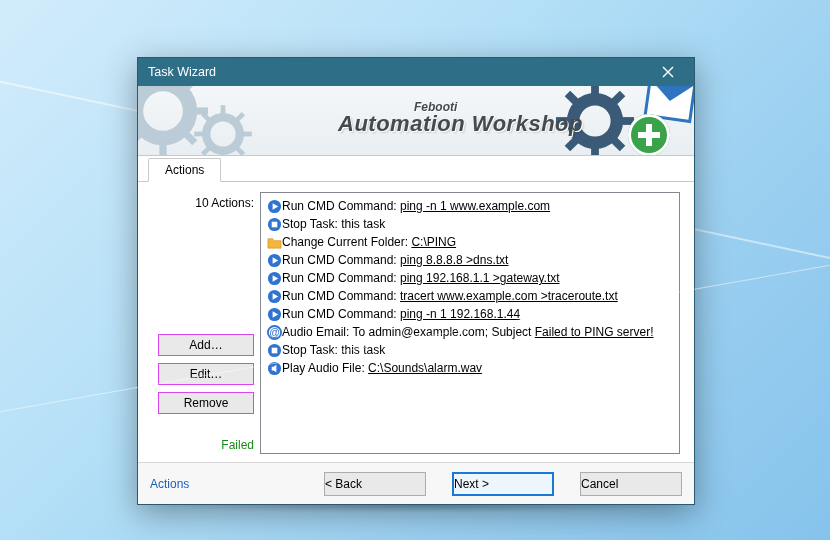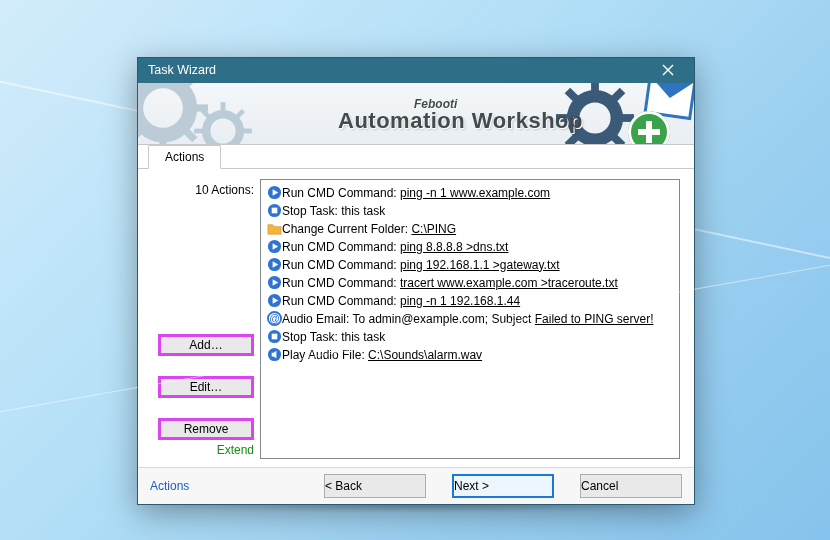--- a/index.html
+++ b/index.html
@@ -96,21 +96,21 @@
   .banner-text {
     position: absolute; left: 200px; top: 14px;
     color: #434b4e; white-space: nowrap;
   }
   .banner-text .super {
     font-size: 12px; font-style: italic; font-weight:600;
     text-shadow: 1px 1px 0 #fff;
     margin-left: 76px;
   }
   .banner-text .main {
-    font-size: 22px; font-weight: 700; 
+    font-size: 22px; font-weight: 700; font-style: italic;
     letter-spacing: 0.5px;
     text-shadow: 1px 1px 0 #fff, 2px 2px 2px rgba(0,0,0,0.15);
     margin-top: -3px;
   }
 
   .tabstrip {
     height: 26px;
     background: #fff;
     padding-left: 10px;
     border-bottom: 1px solid #c8c8c8;
@@ -138,23 +138,23 @@
     align-items: stretch;
   }
   .count-label {
     text-align: right;
     padding: 4px 6px 0 0;
     color: #000;
   }
   .spacer { flex: 0 0 120px; }
   .side-btn {
     height: 22px;
-    margin: 17px 6px 3px 6px;
+    margin: 4px 6px 3px 6px;
     background: #e9e9e9;
-    border: 3px solid #d946ef;
+    border: 1px solid #d946ef;
     font-size: 12px;
     display: flex; align-items: center; justify-content: center;
     cursor: default;
   }
   .extend {
     margin-top: auto;
     text-align: right;
     padding: 0 6px 2px 0;
     color: #1a8a1a;
     cursor: pointer;
@@ -293,21 +293,21 @@
         <div class="spacer"></div>
         <div class="side-btn">
             <span>Add…</span>
           </div>
         <div class="side-btn">
             <span>Edit…</span>
           </div>
         <div class="side-btn">
             <span>Remove</span>
           </div>
-        <div class="extend"><span>Extend</span></div>
+        <div class="extend"><span>Failed</span></div>
       </div>
 
       <div class="listbox" id="actions-list">
           <div class="action-row">
             <span class="action-icon">
               <svg class="ico-play" viewBox="0 0 16 16" width="15" height="15">
                 <circle cx="8" cy="8" r="7"></circle>
                 <polygon points="6,4.5 6,11.5 12,8"></polygon>
               </svg>
             </span>

